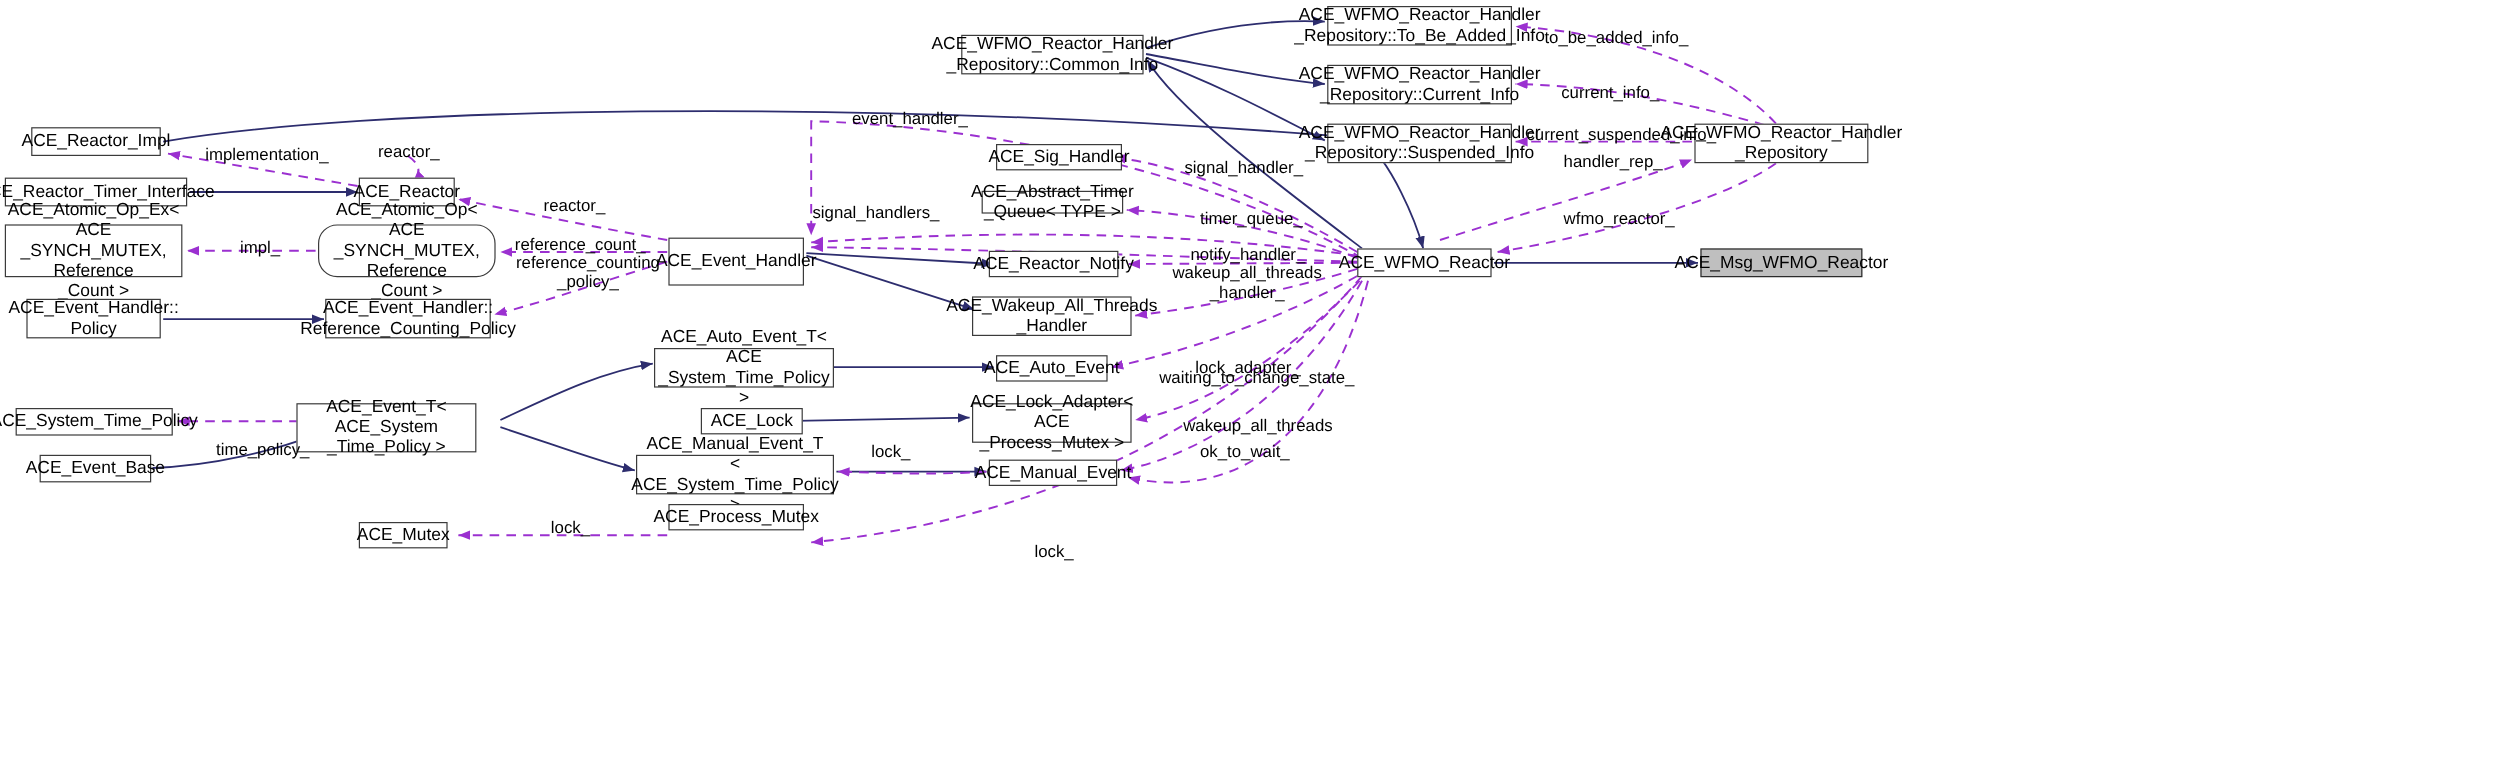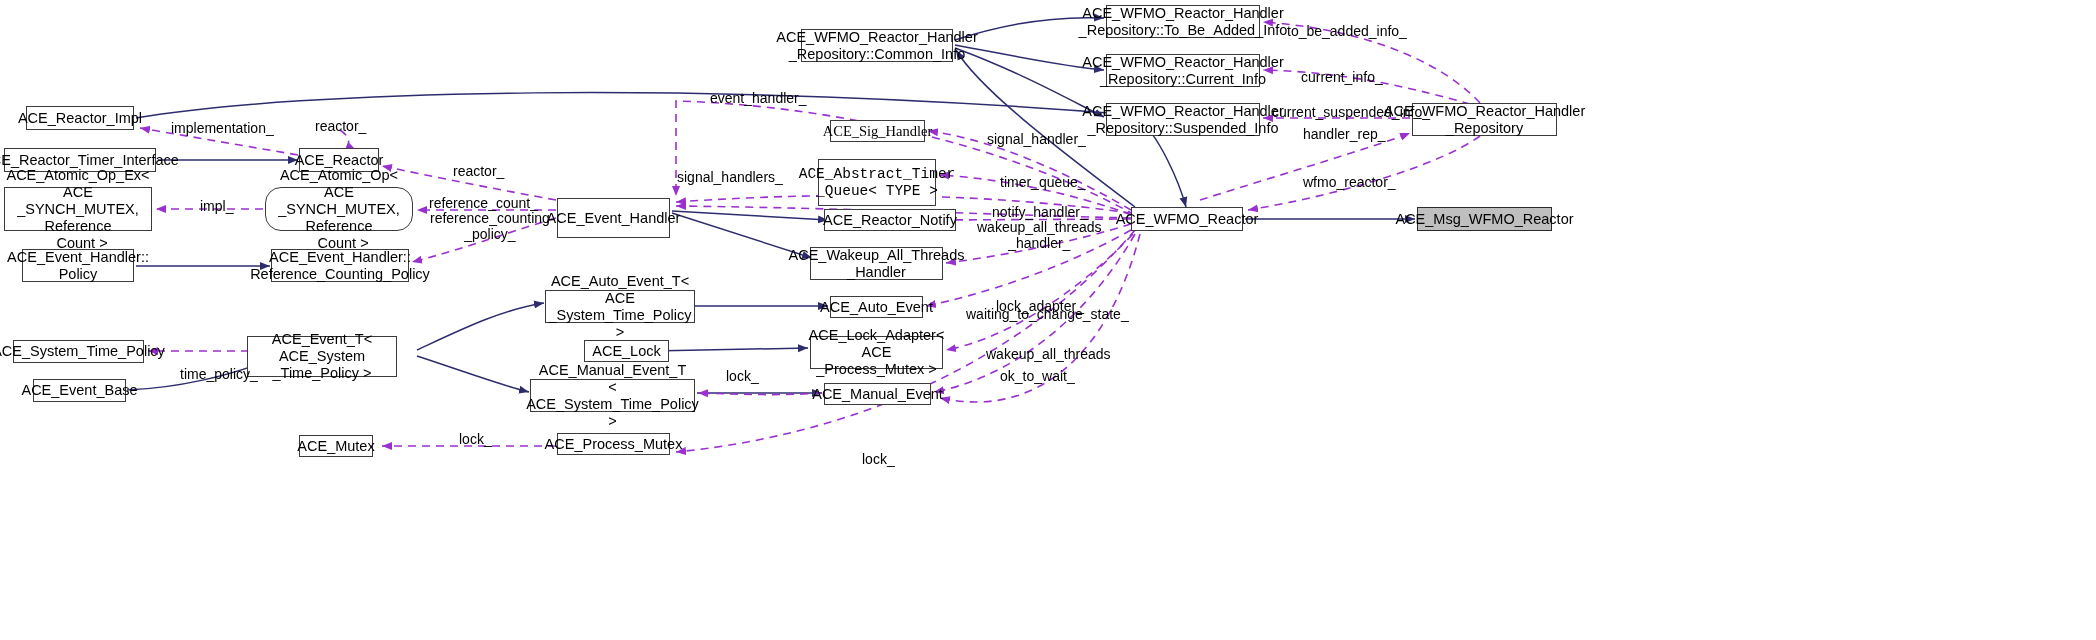--- a/index.html
+++ b/index.html
@@ -119,25 +119,25 @@
 Reference_Counting_Policy</div>
     <div class="node thick" style="left: 247px; top: 336px; width: 150px; height: 41px;">ACE_Event_T&lt; ACE_System
 _Time_Policy &gt;</div>
     <div class="node thick" style="left: 299px; top: 435px; width: 74px; height: 22px;">ACE_Mutex</div>
     <div class="node thick" style="left: 557px; top: 198px; width: 113px; height: 40px; text-align: right;">ACE_Event_Handler</div>
     <div class="node thick" style="left: 545px; top: 290px; width: 150px; height: 33px;">ACE_Auto_Event_T&lt; ACE
 _System_Time_Policy &gt;</div>
     <div class="node thick" style="left: 584px; top: 340px; width: 85px; height: 22px;">ACE_Lock</div>
     <div class="node thick" style="left: 530px; top: 379px; width: 165px; height: 33px;">ACE_Manual_Event_T
 &lt; ACE_System_Time_Policy &gt;</div>
-    <div class="node thick" style="left: 557px; top: 433px; width: 113px; height: 22px;">ACE_Process_Mutex</div>
-    <div class="node thick" style="left: 830px; top: 120px; width: 95px; height: 22px; font-family: Liberation Serif, serif;">ACE_Sig_Handler</div>
-    <div class="node thick" style="left: 818px; top: 159px; width: 118px; height: 47px; font-family: Liberation Mono, monospace;">ACE_Abstract_Timer
+    <div class="node thick" style="left: 557px; top: 420px; width: 113px; height: 22px;">ACE_Process_Mutex</div>
+    <div class="node thick" style="left: 830px; top: 120px; width: 105px; height: 22px;">ACE_Sig_Handler</div>
+    <div class="node thick" style="left: 818px; top: 159px; width: 118px; height: 19px;">ACE_Abstract_Timer
 _Queue&lt; TYPE &gt;</div>
-    <div class="node thick" style="left: 824px; top: 209px; width: 132px; height: 22px;">ACE_Reactor_Notify</div>
+    <div class="node thick" style="left: 824px; top: 209px; width: 108px; height: 22px;">ACE_Reactor_Notify</div>
     <div class="node thick" style="left: 810px; top: 247px; width: 133px; height: 33px;">ACE_Wakeup_All_Threads
 _Handler</div>
     <div class="node thick" style="left: 830px; top: 296px; width: 93px; height: 22px;">ACE_Auto_Event</div>
     <div class="node thick" style="left: 810px; top: 336px; width: 133px; height: 33px;">ACE_Lock_Adapter&lt; ACE
 _Process_Mutex &gt;</div>
     <div class="node thick" style="left: 824px; top: 383px; width: 107px; height: 22px;">ACE_Manual_Event</div>
     <div class="node thick" style="left: 801px; top: 29px; width: 152px; height: 33px;">ACE_WFMO_Reactor_Handler
 _Repository::Common_Info</div>
     <div class="node thick" style="left: 1131px; top: 207px; width: 112px; height: 24px;">ACE_WFMO_Reactor</div>
     <div class="node thick" style="left: 1106px; top: 5px; width: 154px; height: 33px;">ACE_WFMO_Reactor_Handler

